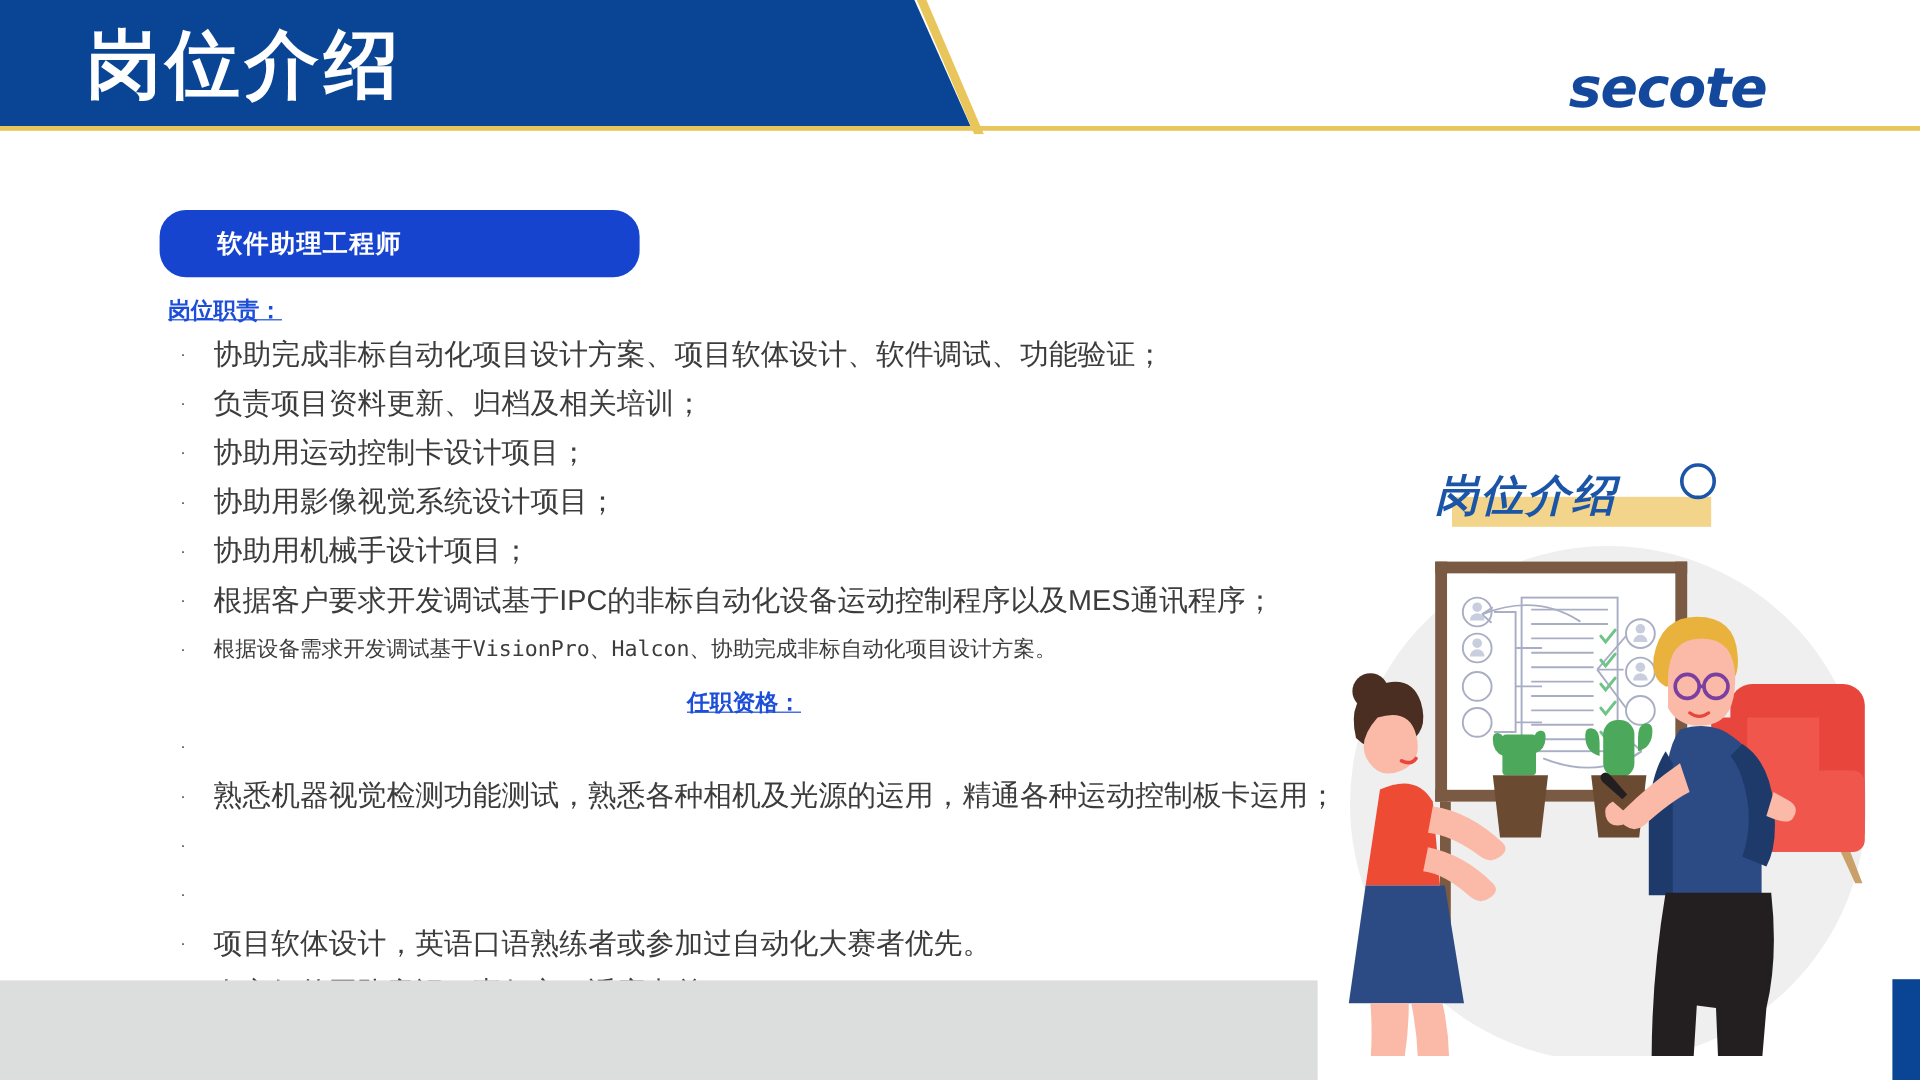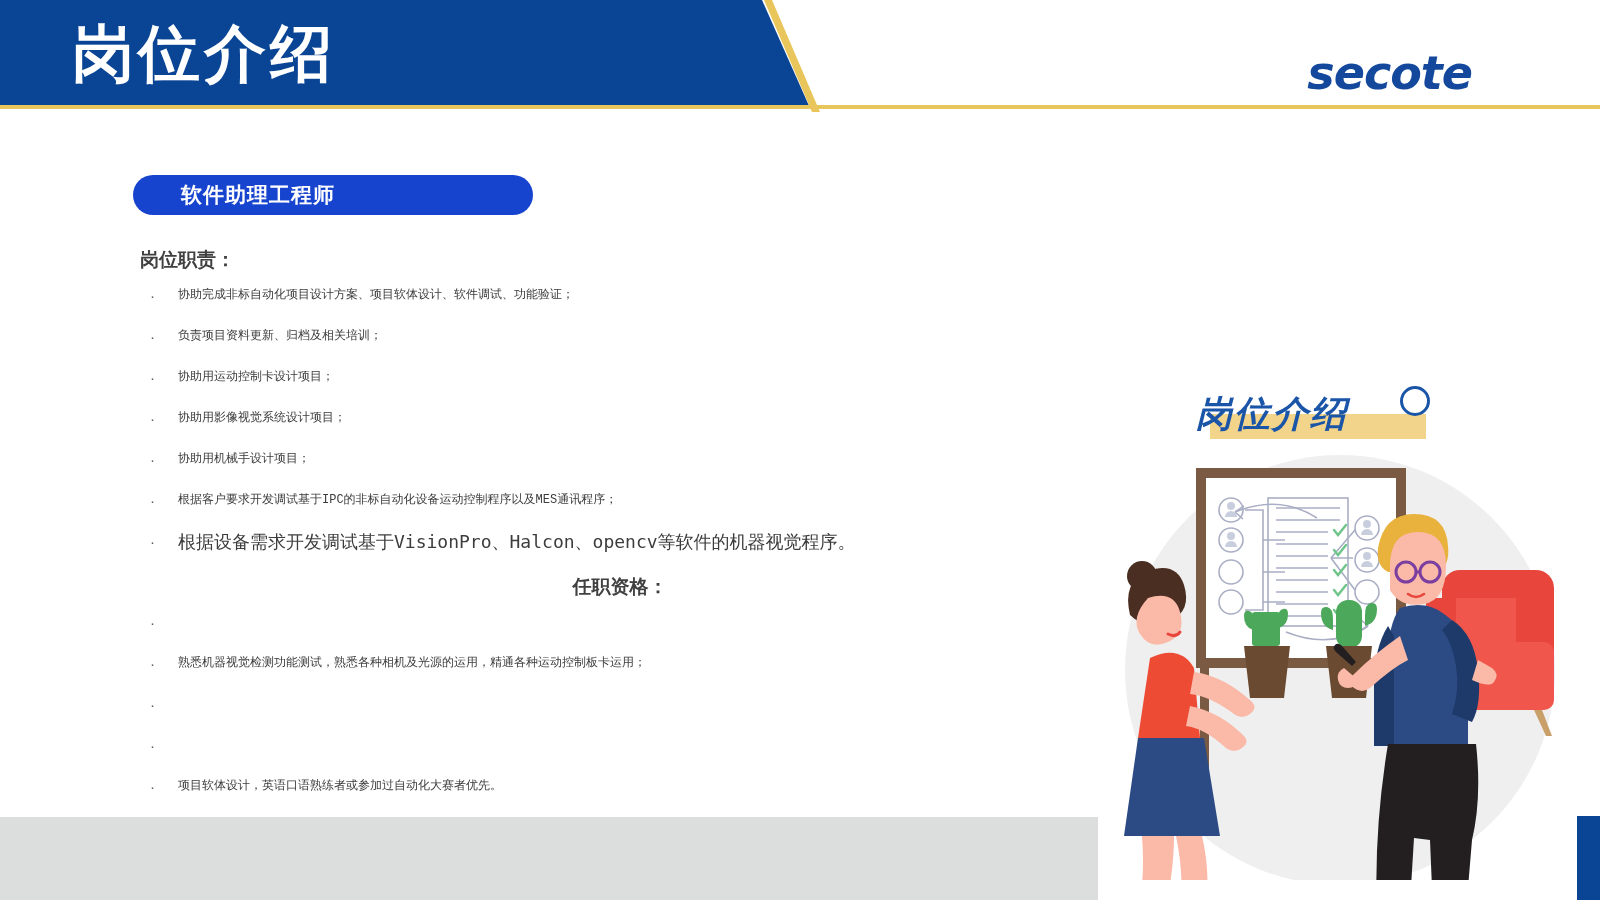--- a/index.html
+++ b/index.html
@@ -39,50 +39,50 @@
     position:absolute;right:128px;top:46px;
     font-size:46px;font-weight:bold;font-style:italic;
     color:#13489C;letter-spacing:-1px;
     font-family:"DejaVu Sans","Liberation Sans",sans-serif;
     white-space:nowrap;
   }
 
   
   .job-pill{
     position:absolute;left:133px;top:175px;
-    width:400px;height:40px;border-radius:22px;
+    width:400px;height:56px;border-radius:22px;
     background:#1644CE;
     display:flex;align-items:center;
   }
   .job-pill-label{
     margin-left:48px;color:#fff;font-size:21px;font-weight:bold;
     letter-spacing:1px;
     font-family:"DejaVu Sans","Liberation Sans",sans-serif;
     white-space:nowrap;
   }
 
   
   .content{position:absolute;left:140px;top:244px;width:960px;}
   .sect-head{
-    font-size:19px;font-weight:bold;color:#404040;
-    font-family:"DejaVu Sans","Liberation Sans",sans-serif;
-    height:31px;line-height:31px;white-space:nowrap;
+    font-size:19px;font-weight:bold;color:#1d4ed8;
+    font-family:"DejaVu Sans","Liberation Sans",sans-serif;
+    height:31px;line-height:31px;white-space:nowrap;text-decoration:underline;
   }
   .sect-head.second{margin-top:9px;text-align:center;}
   .bullet-row{
     display:flex;align-items:flex-start;
     height:41px;line-height:41px;white-space:nowrap;
   }
   .bullet-mark{
     width:38px;flex:0 0 38px;color:#5A5A5A;font-size:15px;
     text-align:left;padding-left:10px;box-sizing:border-box;
   }
   .bullet-text{
-    font-size:12px;color:#3C3C3C;
-    font-family:Liberation Mono, monospace;
+    font-size:24px;color:#3C3C3C;
+    font-family:Liberation Sans, sans-serif;
   }
   .bullet-text.mono{
     font-family:"DejaVu Sans Mono","Liberation Mono",monospace;
     font-size:18px;
   }
 
   
   .gray-band{position:absolute;left:0;top:817px;width:1098px;height:83px;background:#DCDDDD;}
   .blue-corner{position:absolute;left:1577px;top:816px;width:23px;height:84px;background:#0A4595;}
 
@@ -146,21 +146,21 @@
     <div class="bullet-row">
       <span class="bullet-mark">·</span>
       <span class="bullet-text">协助用机械手设计项目；</span>
     </div>
     <div class="bullet-row">
       <span class="bullet-mark">·</span>
       <span class="bullet-text">根据客户要求开发调试基于IPC的非标自动化设备运动控制程序以及MES通讯程序；</span>
     </div>
     <div class="bullet-row">
       <span class="bullet-mark">·</span>
-      <span class="bullet-text mono">根据设备需求开发调试基于VisionPro、Halcon、opencv等软件的机器视觉程序。</span>
+      <span class="bullet-text mono">根据设备需求开发调试基于VisionPro、Halcon、协助完成非标自动化项目设计方案。</span>
     </div>
 
     <div class="sect-head second">任职资格：</div>
 
     <div class="bullet-row">
       <span class="bullet-mark">·</span>
     </div>
     <div class="bullet-row">
       <span class="bullet-mark">·</span>
       <span class="bullet-text">熟悉机器视觉检测功能测试，熟悉各种相机及光源的运用，精通各种运动控制板卡运用；</span>

